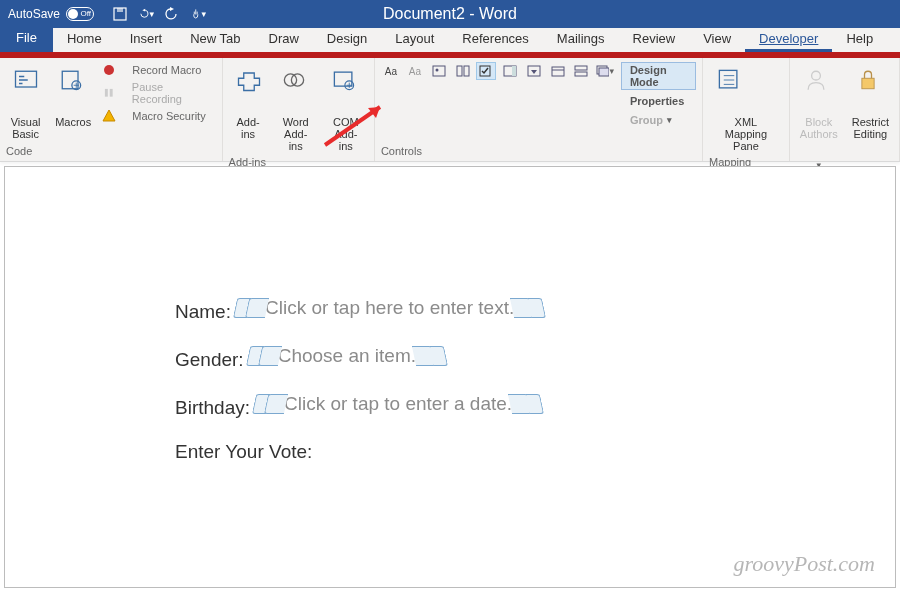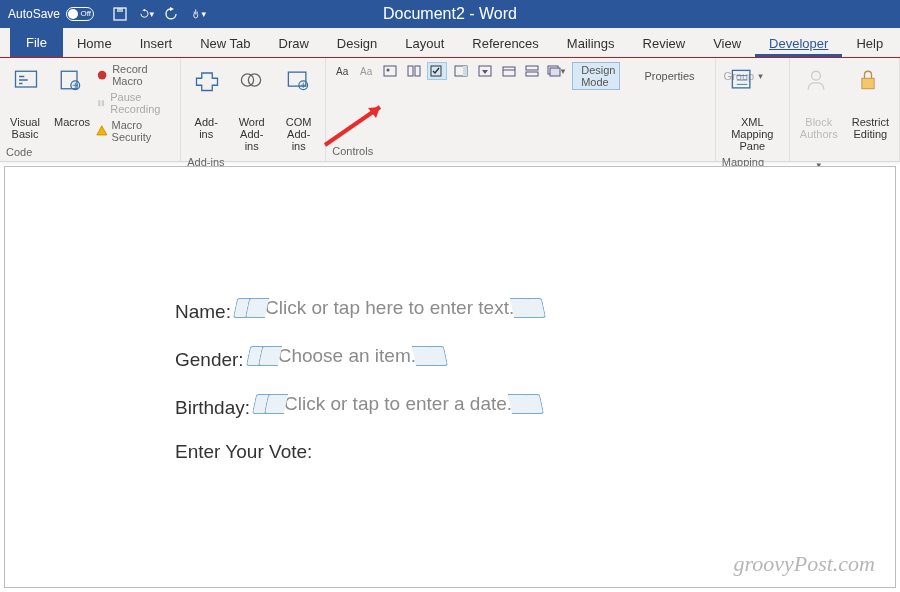--- a/index.html
+++ b/index.html
@@ -7,43 +7,43 @@
 
 .titlebar { height: 28px; background: #2b579a; color: #fff; display: flex; align-items: center; font-size: 12px; position: relative; }
 .titlebar .autosave { display: inline-flex; align-items: center; gap: 6px; padding: 0 8px; }
 .titlebar .toggle { width: 28px; height: 14px; border: 1px solid #fff; border-radius: 7px; position: relative; }
 .titlebar .toggle::before { content: ""; width: 10px; height: 10px; background: #fff; border-radius: 50%; position: absolute; left: 1px; top: 1px; }
 .titlebar .toggle-label { font-size: 8px; position: absolute; right: 2px; top: 1px; }
 .titlebar .qat { display: inline-flex; gap: 10px; padding: 0 10px; align-items: center; }
 .titlebar .qat-icon { width: 16px; height: 16px; display: inline-flex; align-items: center; justify-content: center; }
 .titlebar .doctitle { position: absolute; left: 50%; transform: translateX(-50%); font-size: 16px; }
 
-.tabs { height: 30px; background: #f3f2f1; border-bottom: 1px solid #b91c1c; display: flex; align-items: flex-end; padding-left: 10px; gap: 0; }
+.tabs { height: 30px; background: #f3f2f1; border-bottom: 6px solid #b91c1c; display: flex; align-items: flex-end; gap: 0; }
 .tab { padding: 6px 14px; font-size: 13px; color: #323130; cursor: pointer; }
 .tab.file { background: #2b579a; color: #fff; padding: 7px 16px; }
 .tab.active { color: #2b579a; border-bottom: 3px solid #2b579a; padding-bottom: 3px; font-weight: 400; text-decoration: underline; }
 
 .ribbon { height: 104px; background: #f3f2f1; display: flex; border-bottom: 1px solid #d9d9d9; box-shadow: 0 2px 3px rgba(0,0,0,.05); }
 .group { border-right: 1px solid #e1dfdd; padding: 4px 6px 2px; display: flex; flex-direction: column; justify-content: space-between; }
 .group-body { display: flex; gap: 6px; align-items: flex-start; }
 .group-label { text-align: left; font-size: 11px; color: #666; padding: 2px 0; }
 .vbtn { display: flex; flex-direction: column; gap: 20px; padding: 2px 4px; font-size: 11px; color: #333; text-align: center; min-width: 38px; }
 .vbtn .ic { width: 32px; height: 32px; display: flex; align-items: center; justify-content: center; }
 .vbtn .ic svg { width: 28px; height: 28px; }
 .smallrow { display: flex; flex-direction: column; gap: 2px; font-size: 11px; color: #666; }
-.smallrow .row { display: flex; align-items: center; gap: 4px; padding: 1px 2px; }
+.smallrow .row { display: flex; align-items: center; gap: 16px; padding: 1px 2px; }
 .smallrow .row.disabled { color: #aaa; }
 .smallrow .ic2 { width: 14px; height: 14px; display: inline-flex; align-items: center; justify-content: center; }
 
 .controls-grid { display: flex; gap: 3px; }
 .controls-grid .crow { display: flex; gap: 4px; }
 .cicon { width: 20px; height: 18px; border: 1px solid transparent; display: inline-flex; align-items: center; justify-content: center; font-size: 10px; color: #444; }
 .cicon.hover { border: 1px solid #a0c8e8; background: #d4e7f7; }
 
-.mode-col { display: flex; flex-direction: row; gap: 15px; font-size: 11px; color: #555; }
+.mode-col { display: flex; flex-direction: column; gap: 3px; font-size: 11px; color: #555; font-weight: bold; }
 .mode-item { display: flex; align-items: center; gap: 4px; padding: 1px 4px; border: 1px solid transparent; }
 .mode-item.active { border: 1px solid #9bbce0; background: #d9e8f5; }
 
 .chev { font-size: 9px; color: #666; }
 
 .docarea { position: absolute; left: 4px; right: 4px; top: 166px; bottom: 4px; border: 1px solid #bcbcbc; background: #fff; padding: 130px 0 0 170px; font-family: Calibri, sans-serif; }
 .fline { font-size: 19px; color: #333; margin-bottom: 22px; display: flex; align-items: baseline; gap: 4px; }
 .placeholder { color: #8b8b8b; font-size: 19px; }
 .cc-wrap { display: inline-flex; align-items: center; }
 .cc-cap { display: inline-block; width: 20px; height: 20px; border: 1.5px solid #7ba8cf; border-radius: 2px; }

